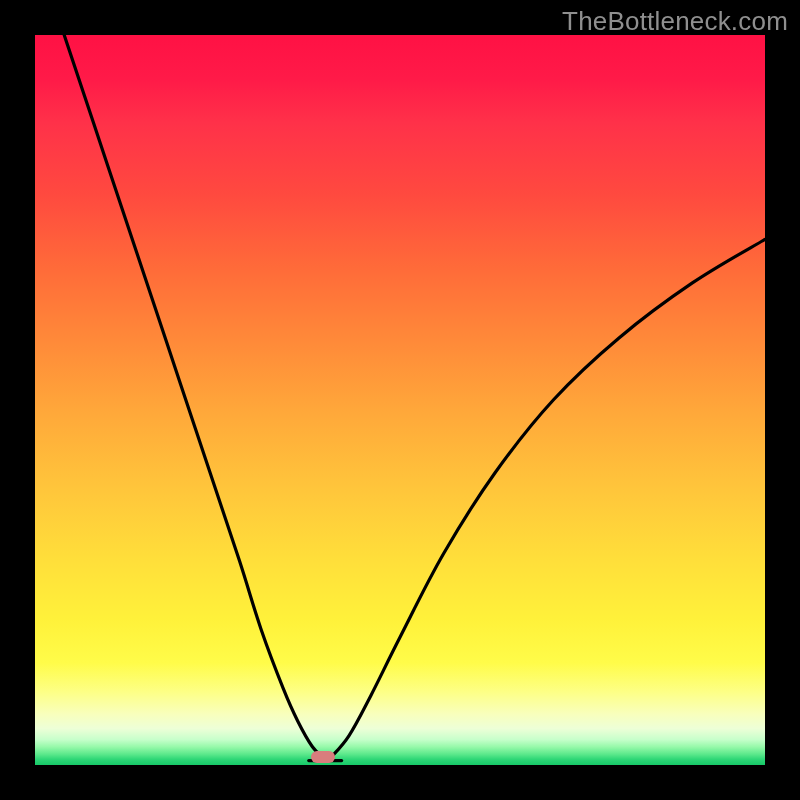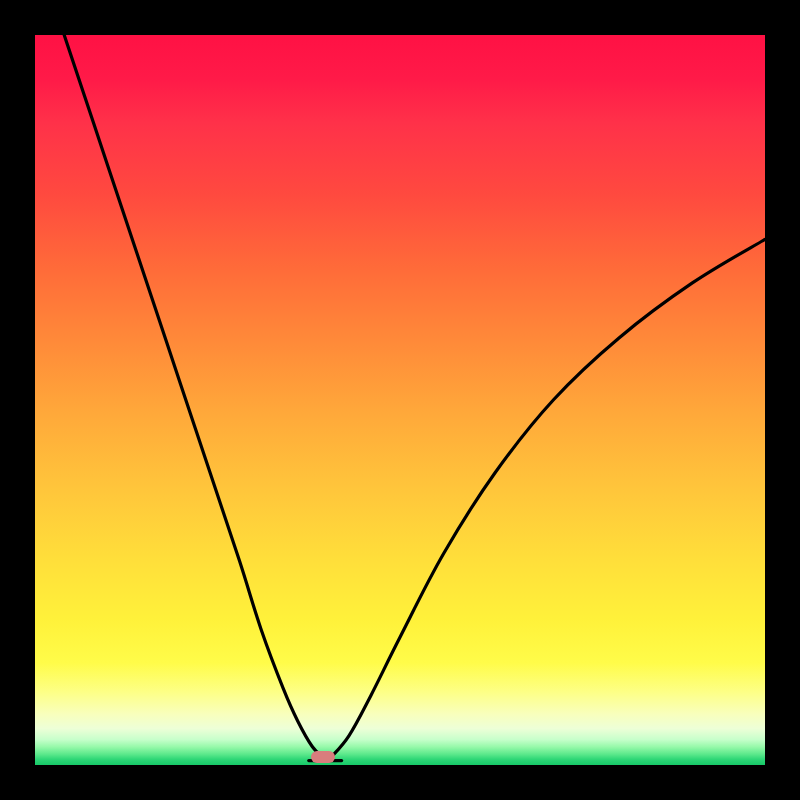--- a/index.html
+++ b/index.html
@@ -80,13 +80,14 @@
 <div class="frame">
   <div class="plot">
     <div class="gradient"></div>
     <svg class="curve" viewBox="0 0 730 730" preserveAspectRatio="none">
       <path id="left-path" fill="none" stroke="#000" stroke-width="3.2" stroke-linecap="round" d="M 29.20 0.00 C 34.46 15.77, 47.89 56.06, 58.40 87.60 C 68.91 119.14, 77.09 143.66, 87.60 175.20 C 98.11 206.74, 106.29 231.26, 116.80 262.80 C 127.31 294.34, 135.49 318.86, 146.00 350.40 C 156.51 381.94, 164.69 406.46, 175.20 438.00 C 185.71 469.54, 195.20 497.35, 204.40 525.60 C 213.60 553.85, 218.42 571.95, 226.30 594.95 C 234.18 617.94, 241.63 636.93, 248.20 653.35 C 254.77 669.77, 257.54 675.69, 262.80 686.20 C 268.06 696.71, 272.80 705.18, 277.40 711.75 C 282.00 718.32, 286.38 720.73, 288.35 722.70"></path>
       <path id="right-path" fill="none" stroke="#000" stroke-width="3.2" stroke-linecap="round" d="M 295.65 722.70 C 298.94 718.76, 306.67 711.97, 313.90 700.80 C 321.13 689.63, 326.60 678.39, 335.80 660.65 C 345.00 642.91, 351.86 627.87, 365.00 602.25 C 378.14 576.63, 391.72 547.87, 408.80 518.30 C 425.88 488.73, 440.19 465.59, 459.90 438.00 C 479.61 410.41, 495.96 389.31, 518.30 365.00 C 540.64 340.69, 559.03 323.97, 584.00 302.95 C 608.97 281.93, 630.72 265.94, 657.00 248.20 C 683.28 230.46, 716.86 212.28, 730.00 204.40"></path>
       <path id="floor-path" fill="none" stroke="#000" stroke-width="3.2" stroke-linecap="round" d="M 273.75 725.62 C 279.66 725.62, 300.69 725.62, 306.60 725.62"></path>
     </svg>
     <div class="marker" id="marker" style="left: 276.35px; top: 715.97px; background: rgb(217, 125, 125);"></div>
   </div>
+  <div class="watermark">TheBottleneck.com</div>
 </div>
 
 </body></html>

